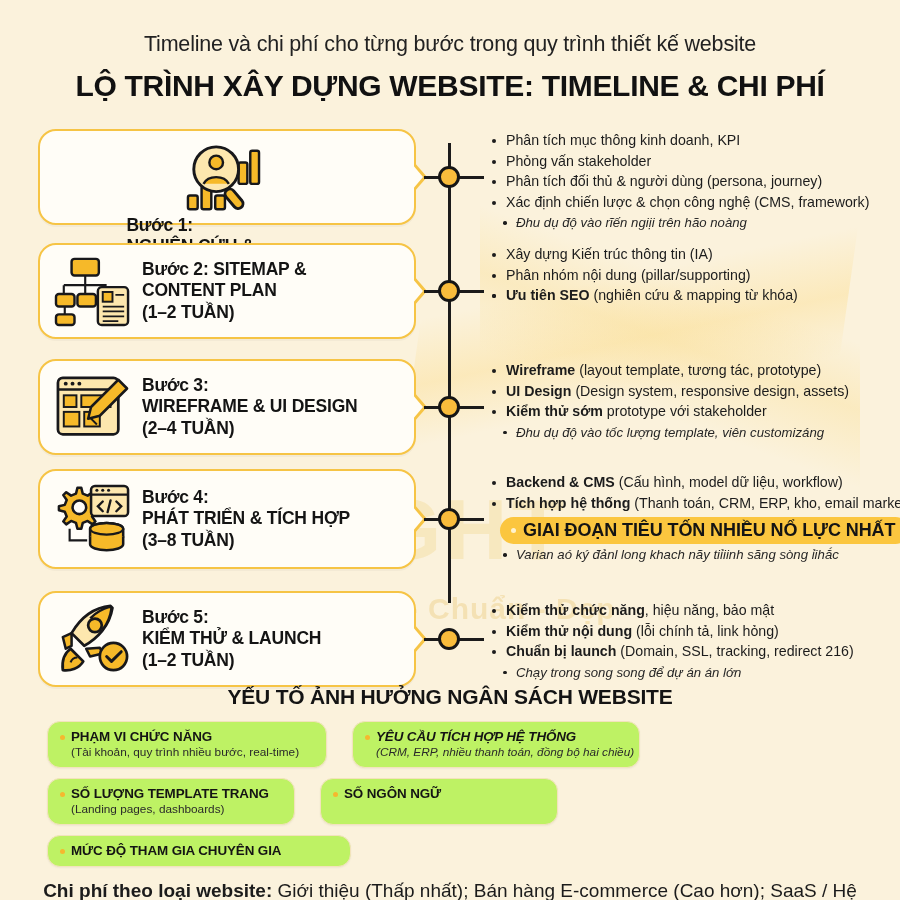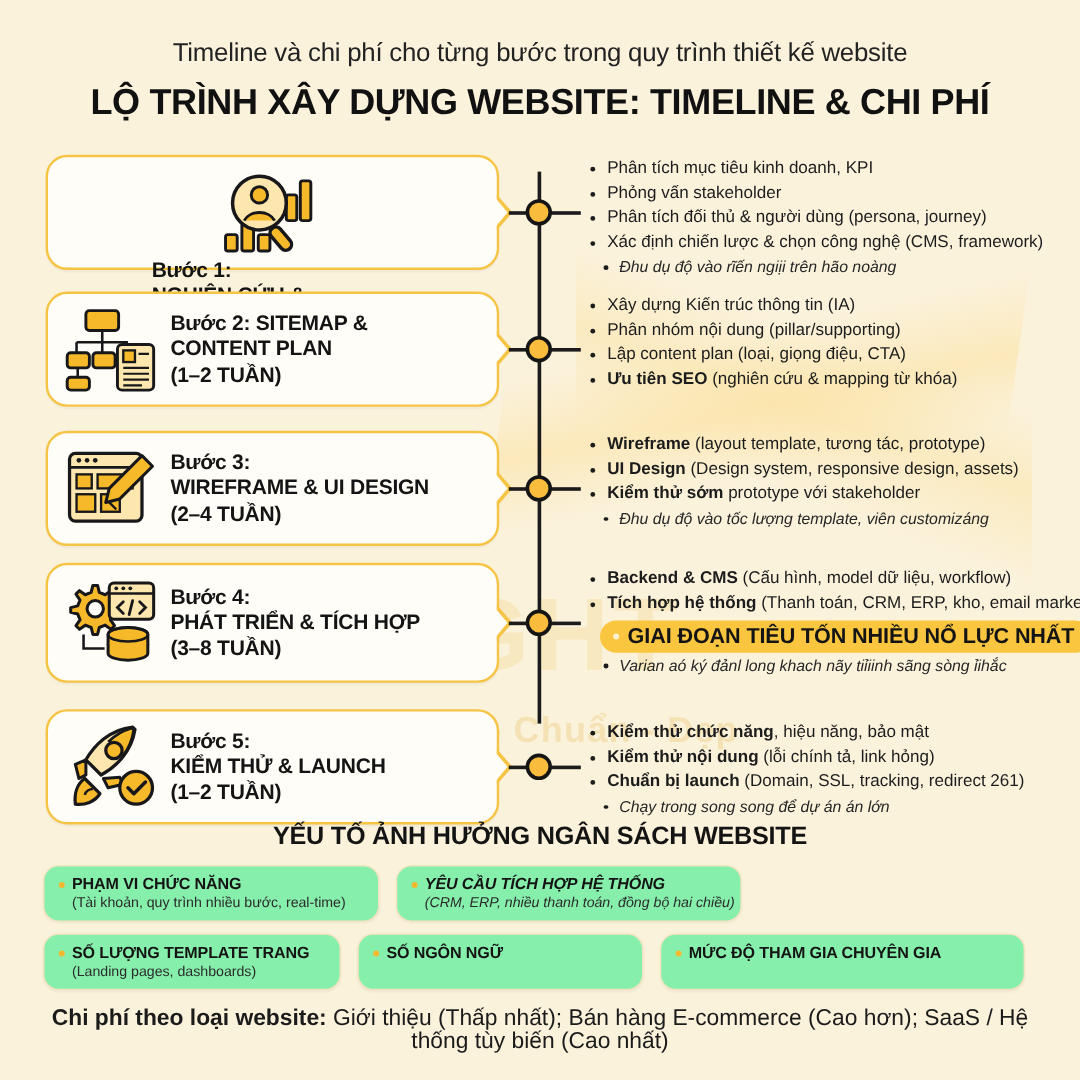--- a/index.html
+++ b/index.html
@@ -124,23 +124,24 @@
   
   .bottom { position:relative; z-index:2; margin-top:4px; }
   .bottom-title {
     text-align:center; font-size:21px; font-weight:800; color:#141414; letter-spacing:-.2px;
   }
   .factor-grid {
     display:flex; flex-wrap:wrap; gap:10px 14px;
     padding:12px 36px 0 36px;
   }
   .factor {
-    background:#86efac; border-radius:13px; padding:7px 14px 8px 12px;
+    background:#bef264; border-radius:13px; padding:7px 14px 8px 12px;
     border:1px solid #f3e3bc;
     box-shadow:0 1px 2px rgba(0,0,0,.05);
+    margin-left:11px;
   }
   .factor .f-head { font-size:13.4px; font-weight:800; color:#141414; letter-spacing:-.1px; white-space:nowrap; }
   .factor .f-head .fdot { display:inline-block; width:5px; height:5px; border-radius:50%; background:#f5b82e; margin-right:6px; vertical-align:middle; }
   .factor .f-sub { font-size:11.8px; color:#2a2a2a; margin-top:1px; padding-left:11px; white-space:nowrap; }
 
   .f-w1 { width:280px; }
   .f-w2 { width:288px;font-style:italic; }
   .f-w3 { width:248px; }
   .f-w4 { width:272px; }
   .f-w5 { width:238px; }
@@ -190,21 +191,21 @@
             <div class="card-text">
               <span class="ln">Bước 1:</span>
               <span class="ln">NGHIÊN CỨU &amp;</span>
               <span class="ln">CHIẾN LƯỢC (1-3 TUẦN)</span>
             </div>
           </div>
           <div class="conn" style="left: 424px; width: 26px; top: 54.5px;"></div>
           <div class="conn-right" style="left: 458px; width: 26px; top: 54.5px;"></div>
           <div class="node" style="left: 438px; top: 45px;"></div>
           <div class="bullets" style="top: 10px;">
-            <div class="bullet"><span class="dot"></span><span>Phân tích mục tiêu kinh doanh, KPI</span></div>
+            <div class="bullet"><span class="dot"></span><span>Phân tích mục thông kinh doanh, KPI</span></div>
             <div class="bullet"><span class="dot"></span><span>Phỏng vấn stakeholder</span></div>
             <div class="bullet"><span class="dot"></span><span>Phân tích đối thủ &amp; người dùng (persona, journey)</span></div>
             <div class="bullet wrap"><span class="dot"></span><span>Xác định chiến lược &amp; chọn công nghệ (CMS, framework)</span></div>
             <div class="note"><span class="dot"></span><span>Đhu dụ độ vào rĩến ngiịi trên hão noàng</span></div>
           </div>
         </div>
         <div class="row" style="top: 0px;">
           <div class="card" style="top: 122px; height: 96px;">
             <div class="card-icon">
     <svg viewBox="0 0 80 76" width="78" height="74">
@@ -224,21 +225,21 @@
               <span class="ln">CONTENT PLAN</span>
               <span class="ln">(1–2 TUẦN)</span>
             </div>
           </div>
           <div class="conn" style="left: 424px; width: 26px; top: 168.5px;"></div>
           <div class="conn-right" style="left: 458px; width: 26px; top: 168.5px;"></div>
           <div class="node" style="left: 438px; top: 159px;"></div>
           <div class="bullets" style="top: 124px;">
             <div class="bullet"><span class="dot"></span><span>Xây dựng Kiến trúc thông tin (IA)</span></div>
             <div class="bullet"><span class="dot"></span><span>Phân nhóm nội dung (pillar/supporting)</span></div>
-            <div class="bullet"><span class="dot"></span><span>Lập content plan (loại, giọng điệu, CTA)</span></div>
+            <div class="bullet"><span class="dot"></span></div>
             <div class="bullet"><span class="dot"></span><b>Ưu tiên SEO</b><span> (nghiên cứu &amp; mapping từ khóa)</span></div>
           </div>
         </div>
         <div class="row" style="top: 0px;">
           <div class="card" style="top: 238px; height: 96px;">
             <div class="card-icon">
     <svg viewBox="0 0 80 76" width="78" height="74">
       <rect x="4" y="8" width="62" height="58" rx="5" fill="#fde7ae" stroke="#18181b" stroke-width="2.8"></rect>
       <path d="M4 20 h62" stroke="#18181b" stroke-width="2.5"></path>
       <circle cx="12" cy="14" r="2" fill="#18181b"></circle>
@@ -328,21 +329,21 @@
               <span class="ln">KIỂM THỬ &amp; LAUNCH</span>
               <span class="ln">(1–2 TUẦN)</span>
             </div>
           </div>
           <div class="conn" style="left: 424px; width: 26px; top: 516.5px;"></div>
           <div class="conn-right" style="left: 458px; width: 26px; top: 516.5px;"></div>
           <div class="node" style="left: 438px; top: 507px;"></div>
           <div class="bullets" style="top: 480px;">
             <div class="bullet"><span class="dot"></span><b>Kiểm thử chức năng</b><span>, hiệu năng, bảo mật</span></div>
             <div class="bullet"><span class="dot"></span><b>Kiểm thử nội dung</b><span> (lỗi chính tả, link hỏng)</span></div>
-            <div class="bullet"><span class="dot"></span><b>Chuẩn bị launch</b><span> (Domain, SSL, tracking, redirect 261)</span></div>
+            <div class="bullet"><span class="dot"></span><b>Chuẩn bị launch</b><span> (Domain, SSL, tracking, redirect 216)</span></div>
             <div class="note"><span class="dot"></span><span>Chạy trong song song để dự án án lớn</span></div>
           </div>
         </div>
       </div>
   </div>
 
   <div class="bottom">
     <div class="bottom-title">YẾU TỐ ẢNH HƯỞNG NGÂN SÁCH WEBSITE</div>
     <div class="factor-grid" id="factor-grid">
         <div class="factor f-w1">

